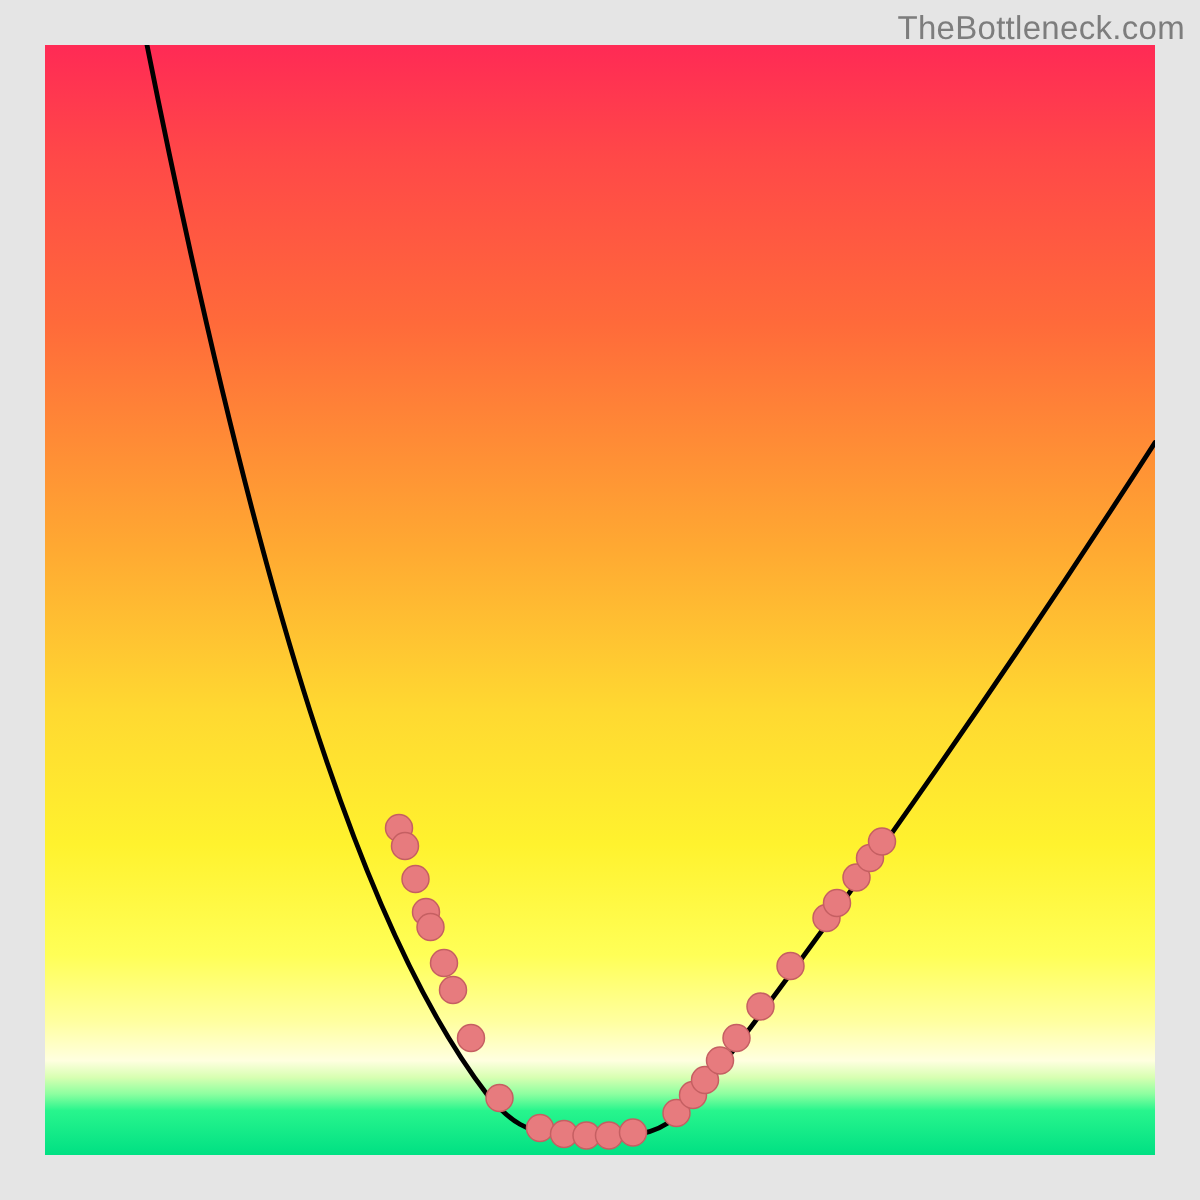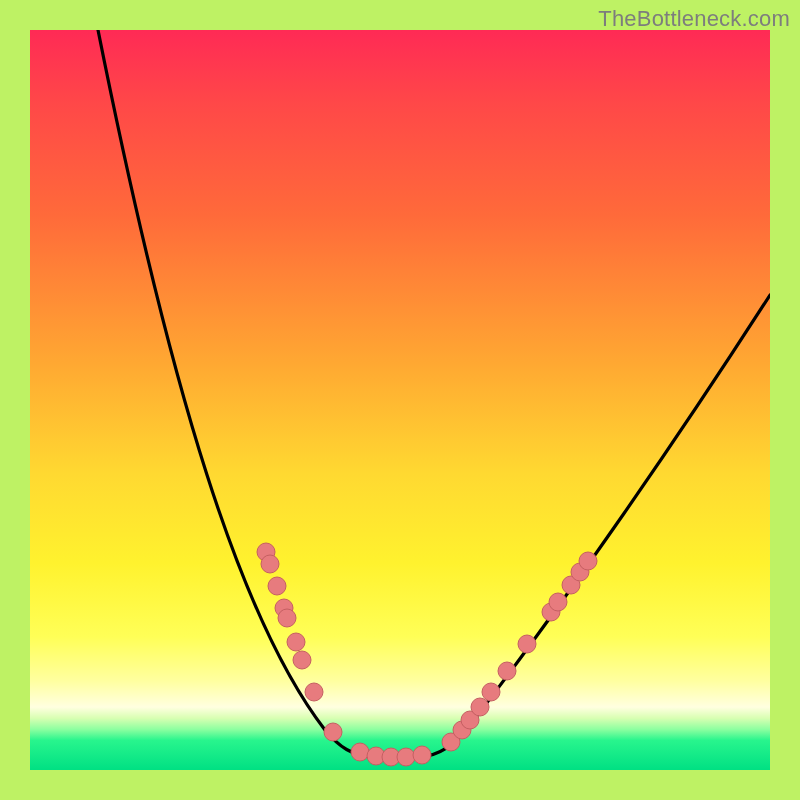--- a/index.html
+++ b/index.html
@@ -10,21 +10,21 @@
     overflow: hidden;
     background: #000;
     font-family: Arial, Helvetica, sans-serif;
   }
   .frame {
     position: absolute;
     top: 0;
     left: 0;
     width: 800px;
     height: 800px;
-    background: #bef264;
+    background: #e5e5e5;
   }
   .plot {
     position: absolute;
     top: 30px;
     left: 30px;
     width: 740px;
     height: 740px;
     background: linear-gradient(to bottom,
       #ff2a55 0%,
       #ff4848 10%,

